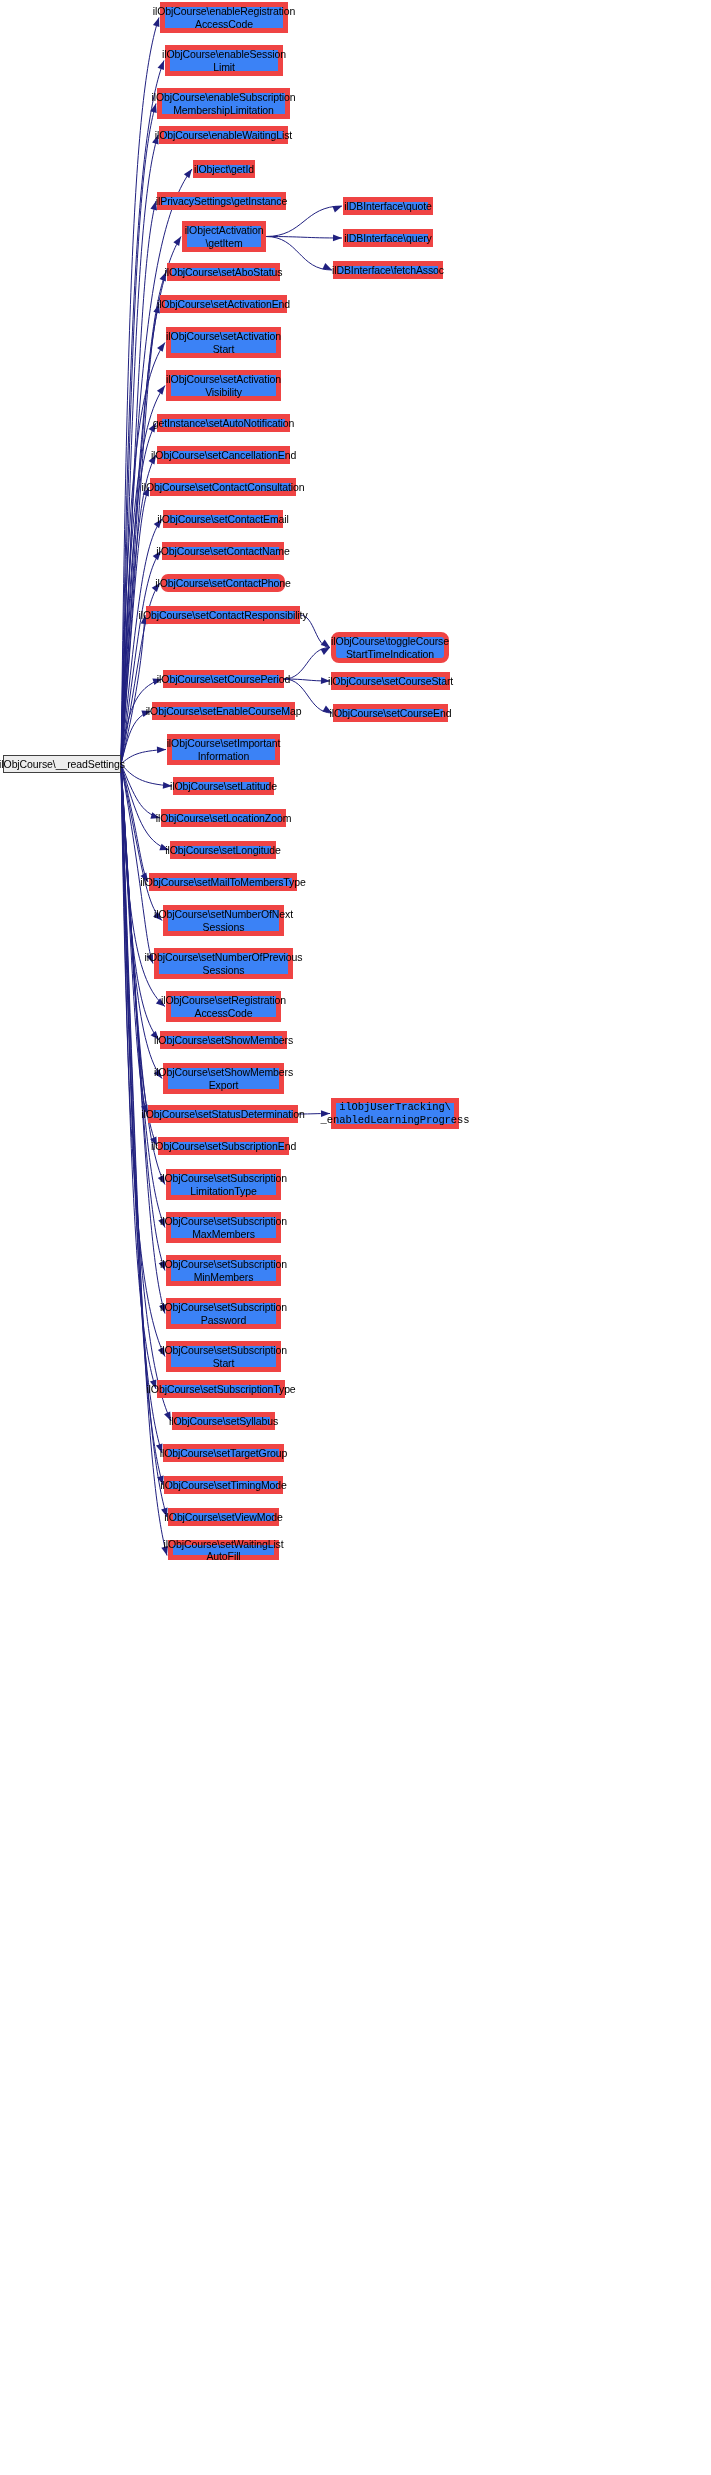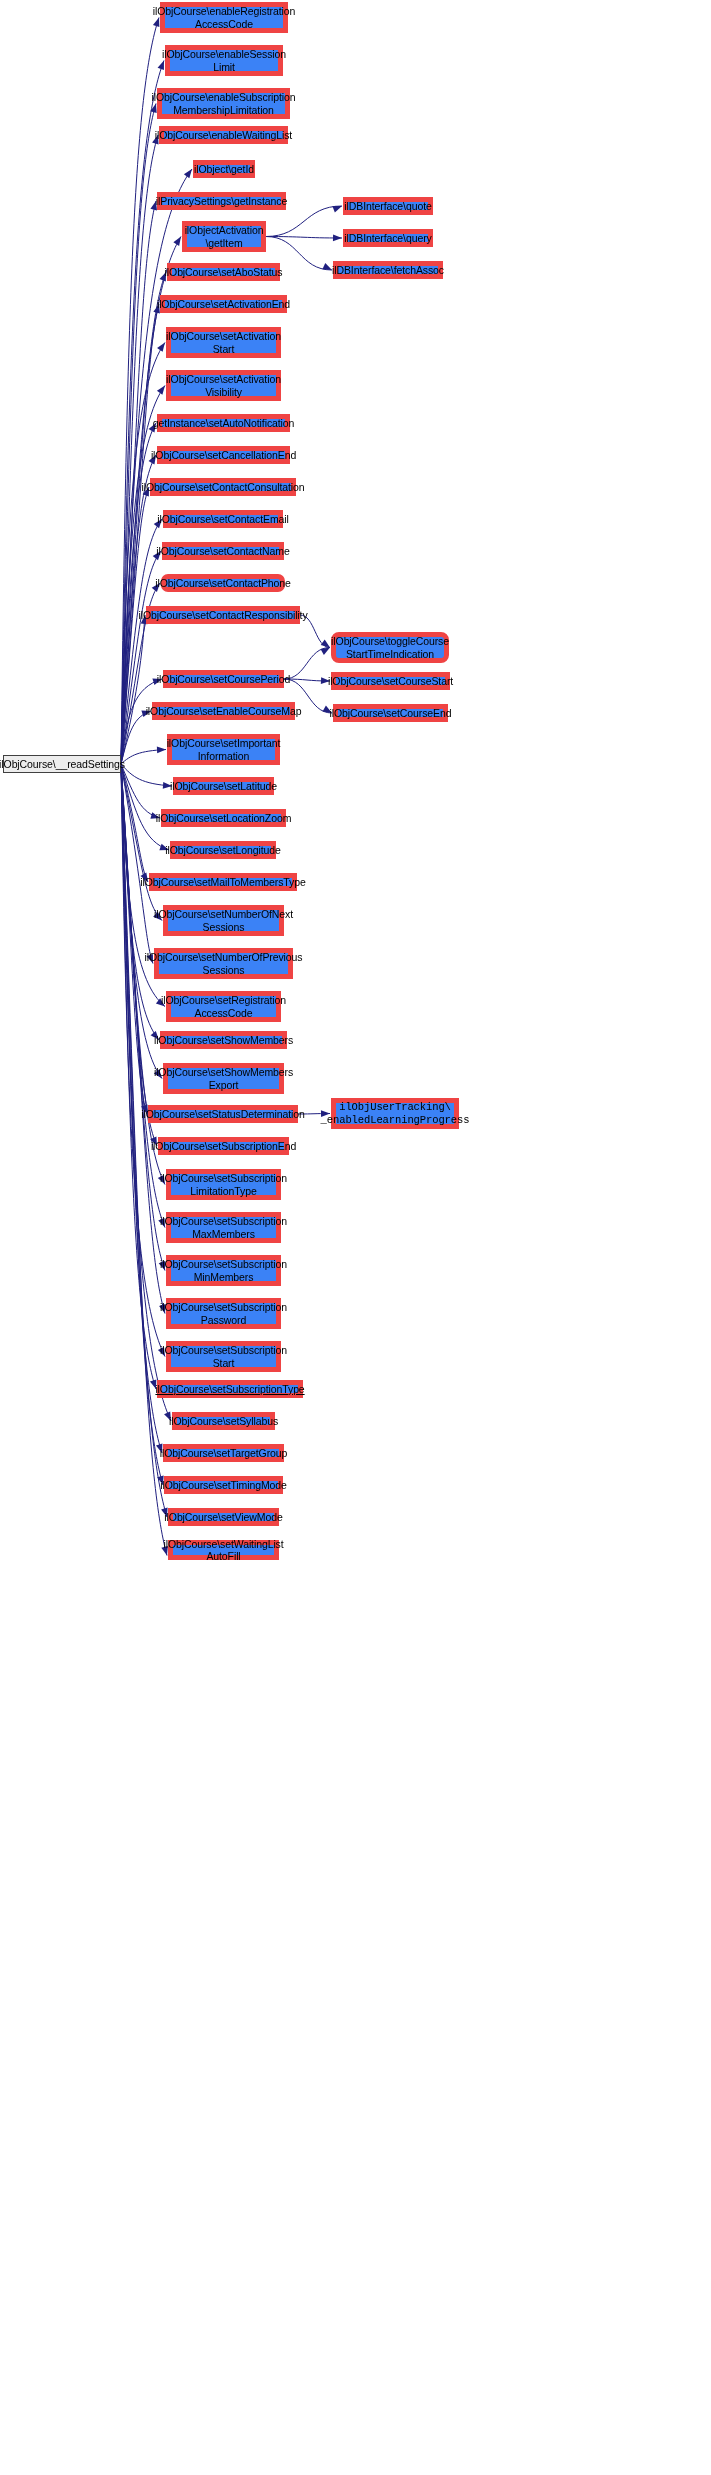--- a/index.html
+++ b/index.html
@@ -190,21 +190,21 @@
       <div class="node" style="left: 166px; top: 1169px; width: 115px; height: 31px;">ilObjCourse\setSubscription
 LimitationType</div>
       <div class="node" style="left: 166px; top: 1212px; width: 115px; height: 31px;">ilObjCourse\setSubscription
 MaxMembers</div>
       <div class="node" style="left: 166px; top: 1255px; width: 115px; height: 31px;">ilObjCourse\setSubscription
 MinMembers</div>
       <div class="node" style="left: 166px; top: 1298px; width: 115px; height: 31px;">ilObjCourse\setSubscription
 Password</div>
       <div class="node" style="left: 166px; top: 1341px; width: 115px; height: 31px;">ilObjCourse\setSubscription
 Start</div>
-      <div class="node" style="left: 157px; top: 1380px; width: 146px; height: 18px; text-decoration: underline;">ilObjCourse\setSubscriptionType</div>
+      <div class="node" style="left: 157px; top: 1380px; width: 128px; height: 18px;">ilObjCourse\setSubscriptionType</div>
       <div class="node" style="left: 172px; top: 1412px; width: 103px; height: 18px;">ilObjCourse\setSyllabus</div>
       <div class="node" style="left: 163px; top: 1444px; width: 121px; height: 18px;">ilObjCourse\setTargetGroup</div>
       <div class="node" style="left: 164px; top: 1476px; width: 119px; height: 18px;">ilObjCourse\setTimingMode</div>
       <div class="node" style="left: 168px; top: 1508px; width: 111px; height: 18px;">ilObjCourse\setViewMode</div>
       <div class="node" style="left: 168px; top: 1540px; width: 111px; height: 20px;">ilObjCourse\setWaitingList
 AutoFill</div>
       <div class="node" style="left: 343px; top: 197px; width: 90px; height: 18px;">ilDBInterface\quote</div>
       <div class="node" style="left: 343px; top: 229px; width: 90px; height: 18px;">ilDBInterface\query</div>
       <div class="node" style="left: 333px; top: 261px; width: 110px; height: 18px;">ilDBInterface\fetchAssoc</div>
       <div class="node" style="left: 331px; top: 632px; width: 118px; height: 31px; border-radius: 8px;">ilObjCourse\toggleCourse

